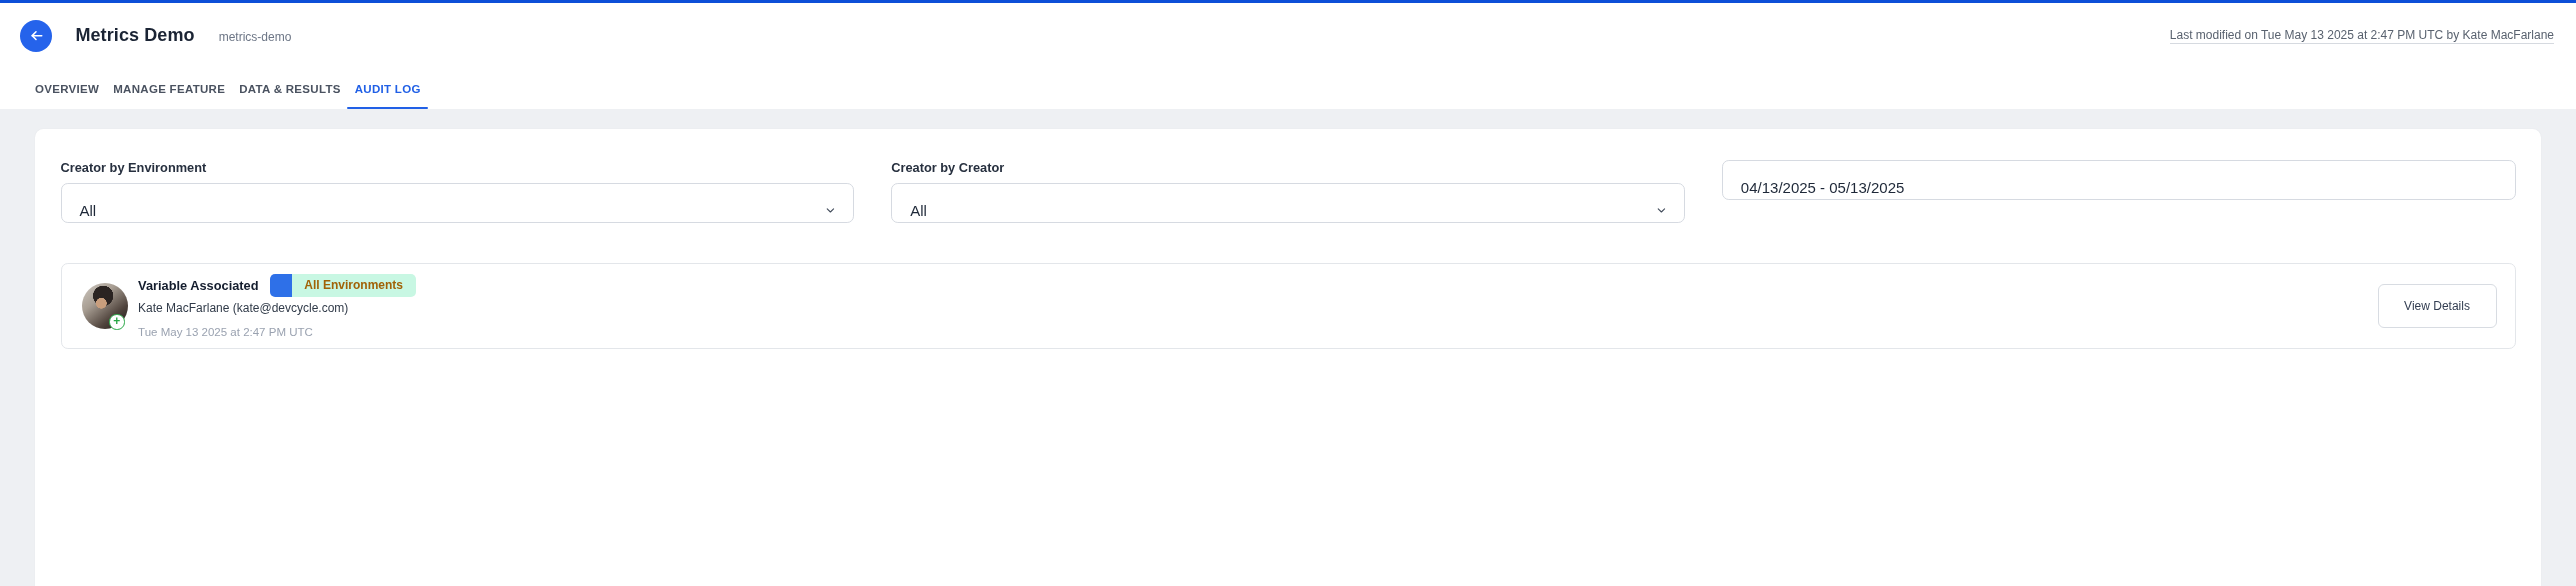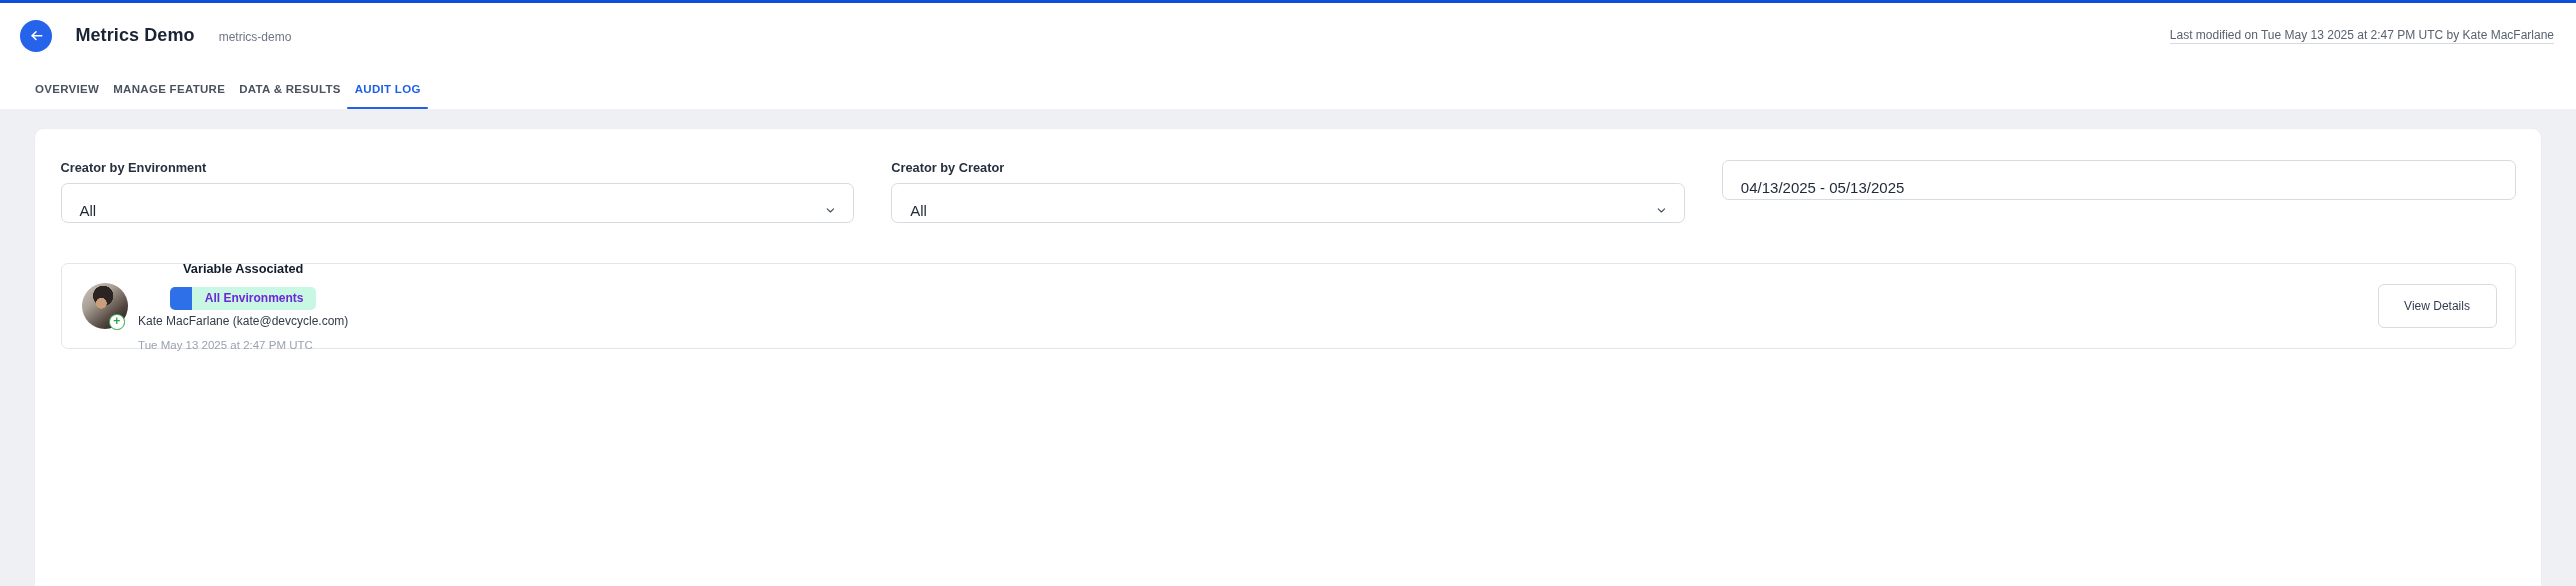--- a/index.html
+++ b/index.html
@@ -145,31 +145,31 @@
     background: #ffffff;
     border: 1.7px solid #28a745;
     border-radius: 50%;
     color: #28a745;
     font-size: 12px;
     font-weight: 700;
     line-height: 13.6px;
     text-align: center;
   }
   .entry-text { margin-left: 10.2px; }
-  .entry-row1 { display: flex; align-items: center; gap: 11px; flex-direction: column; }
+  .entry-row1 { display: flex; align-items: center; gap: 11px; }
   .entry-action { font-size: 12.8px; font-weight: 700; color: #141d2e; }
   .env-badge { display: flex; align-items: stretch; height: 23px; }
   .env-chip {
     width: 22px;
     background: #2e70e8;
     border-radius: 5.1px 0 0 5.1px;
   }
   .env-pill {
     background: #c8f7e3;
-    color: #6d28d9;
+    color: #a16207;
     font-size: 12px;
     font-weight: 700;
     line-height: 23px;
     padding: 0 12.8px;
     border-radius: 0 5.1px 5.1px 0;
     white-space: nowrap;
   }
   .entry-author { margin-top: 4.3px; font-size: 12px; color: #313b49; }
   .entry-time { margin-top: 11px; font-size: 11.5px; color: #9aa2b0; }
   .view-details-btn {

